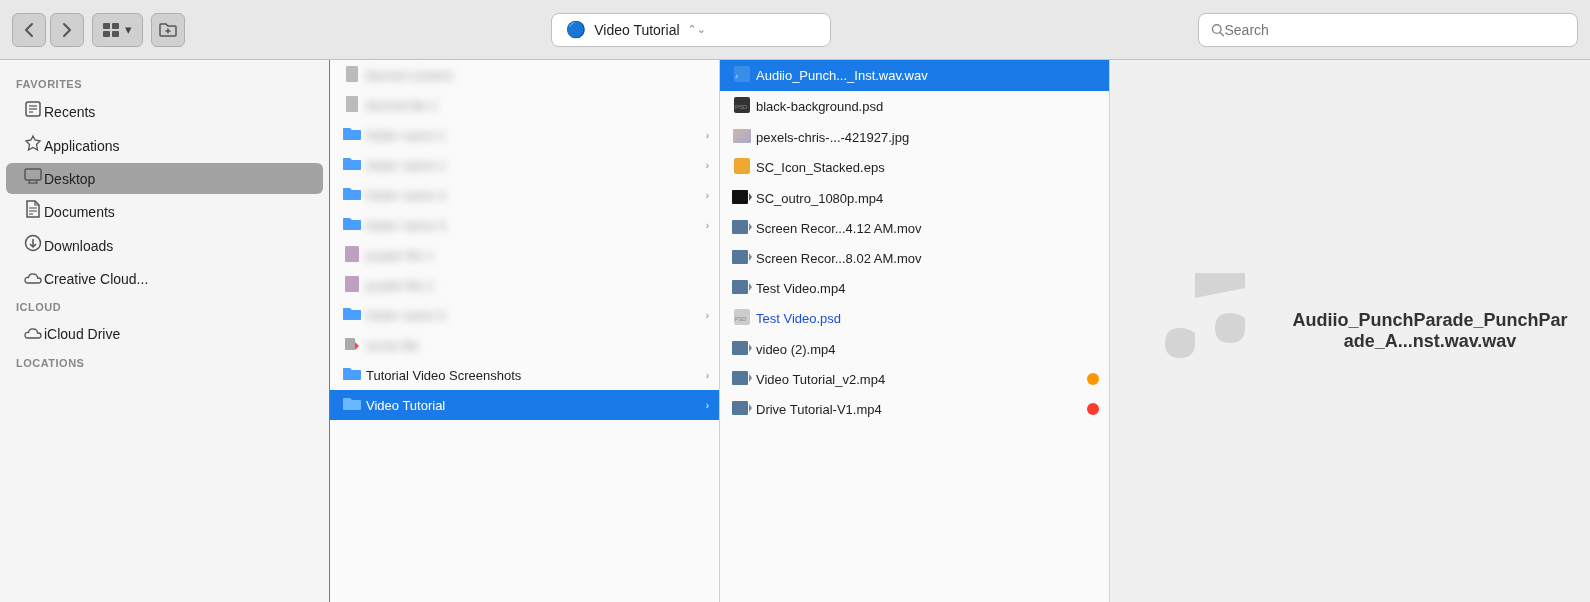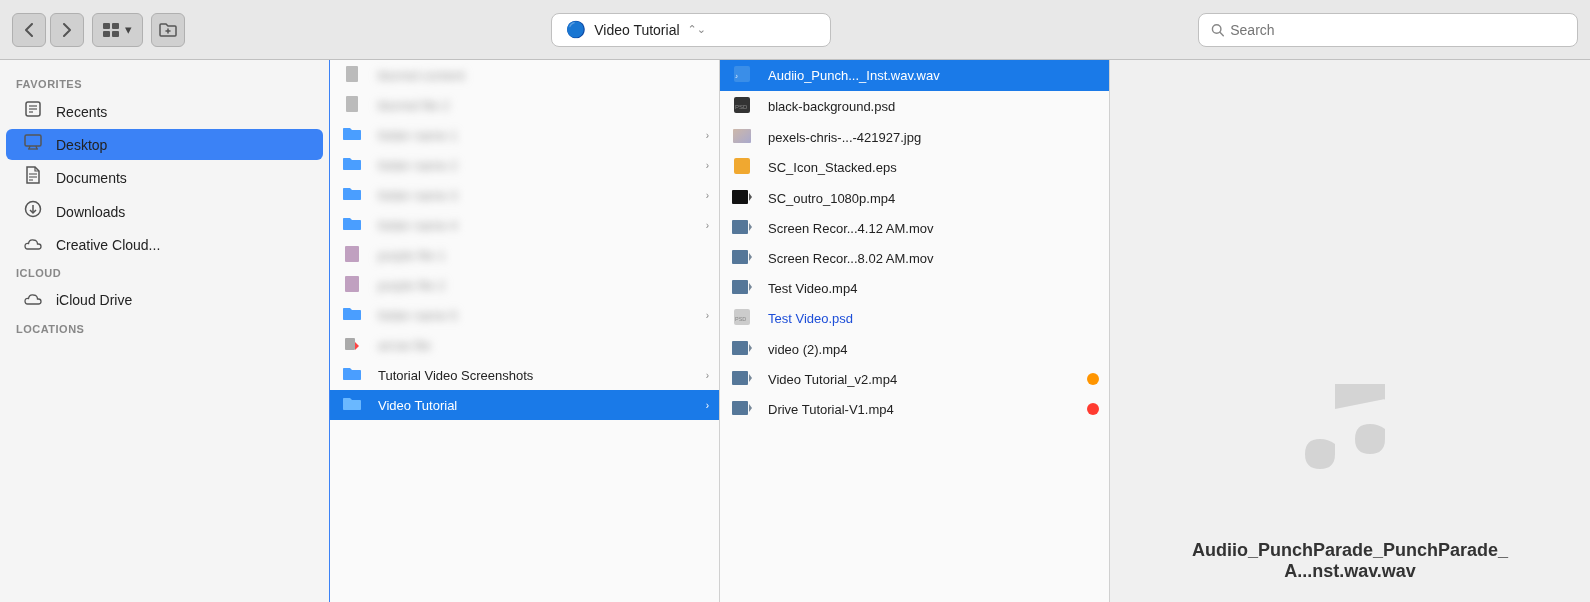--- a/index.html
+++ b/index.html
@@ -88,21 +88,20 @@
     }
 
     .search-bar {
       background: #ffffff;
       border: 1px solid #c0c0c0;
       border-radius: 8px;
       height: 34px;
       display: flex;
       align-items: center;
       padding: 0 12px;
-      gap: 6px;
       min-width: 380px;
     }
 
     .search-input {
       border: none;
       outline: none;
       background: transparent;
       font-size: 14px;
       color: #888;
       width: 100%;
@@ -131,30 +130,30 @@
       color: #888;
       text-transform: uppercase;
       padding: 6px 16px 4px;
       letter-spacing: 0.5px;
     }
 
     .sidebar-item {
       display: flex;
       align-items: center;
       padding: 5px 16px;
-      gap: 12px;
+      gap: 0;
       cursor: pointer;
       border-radius: 6px;
       margin: 1px 6px;
       font-size: 14px;
       color: #222;
     }
 
     .sidebar-item.active {
-      background: #3b82f6;
+      background: #a3a3a3;
     }
 
     .sidebar-item-icon {
       font-size: 18px;
       width: 22px;
       text-align: center;
       color: #555;
     }
 
     .sidebar-item-label {
@@ -173,21 +172,21 @@
       border-right: 1px solid #d0d0d0;
       overflow-y: auto;
       background: #fafafa;
       flex-shrink: 0;
     }
 
     .column-item {
       display: flex;
       align-items: center;
       padding: 5px 10px 5px 12px;
-      gap: 16px;
+      gap: 4px;
       cursor: pointer;
       font-size: 13px;
       color: #222;
       min-height: 30px;
     }
 
     .column-item.selected {
       background: #1a7ae8;
       color: #fff;
     }
@@ -232,23 +231,23 @@
     .blurred-item .column-item-label {
       filter: blur(4px);
       color: #999;
     }
 
     
     .preview-panel {
       flex: 1;
       background: #f0f0f0;
       display: flex;
-      flex-direction: column;
-      align-items: center;
-      justify-content: flex-end;
+      flex-direction: row;
+      align-items: center;
+      justify-content: flex-start;
       padding: 20px;
       min-width: 350px;
     }
 
     .preview-filename {
       font-size: 18px;
       font-weight: 700;
       color: #333;
       text-align: center;
       max-width: 320px;
@@ -333,20 +332,28 @@
         <svg width="18" height="18" viewBox="0 0 18 18" fill="none">
           <rect x="2" y="2" width="14" height="14" rx="2" stroke="#555" stroke-width="1.5"></rect>
           <line x1="5" y1="6" x2="13" y2="6" stroke="#555" stroke-width="1.2"></line>
           <line x1="5" y1="9" x2="13" y2="9" stroke="#555" stroke-width="1.2"></line>
           <line x1="5" y1="12" x2="9" y2="12" stroke="#555" stroke-width="1.2"></line>
         </svg>
       </span>
       <span class="sidebar-item-label">Recents</span>
     </div>
 
+    <div class="sidebar-item">
+      <span class="sidebar-item-icon">
+        <svg width="18" height="18" viewBox="0 0 18 18" fill="none">
+          <path d="M9 2L11 6L16 7L12.5 10.5L13.5 16L9 13.5L4.5 16L5.5 10.5L2 7L7 6L9 2Z" stroke="#555" stroke-width="1.3" fill="none"></path>
+        </svg>
+      </span>
+      <span class="sidebar-item-label">Applications</span>
+    </div>
 
     <div class="sidebar-item active">
       <span class="sidebar-item-icon">
         <svg width="18" height="16" viewBox="0 0 18 16" fill="none">
           <rect x="1" y="1" width="16" height="11" rx="1.5" stroke="#555" stroke-width="1.5"></rect>
           <line x1="6" y1="12" x2="5" y2="15" stroke="#555" stroke-width="1.3"></line>
           <line x1="12" y1="12" x2="13" y2="15" stroke="#555" stroke-width="1.3"></line>
           <line x1="4" y1="15" x2="14" y2="15" stroke="#555" stroke-width="1.3"></line>
         </svg>
       </span>

